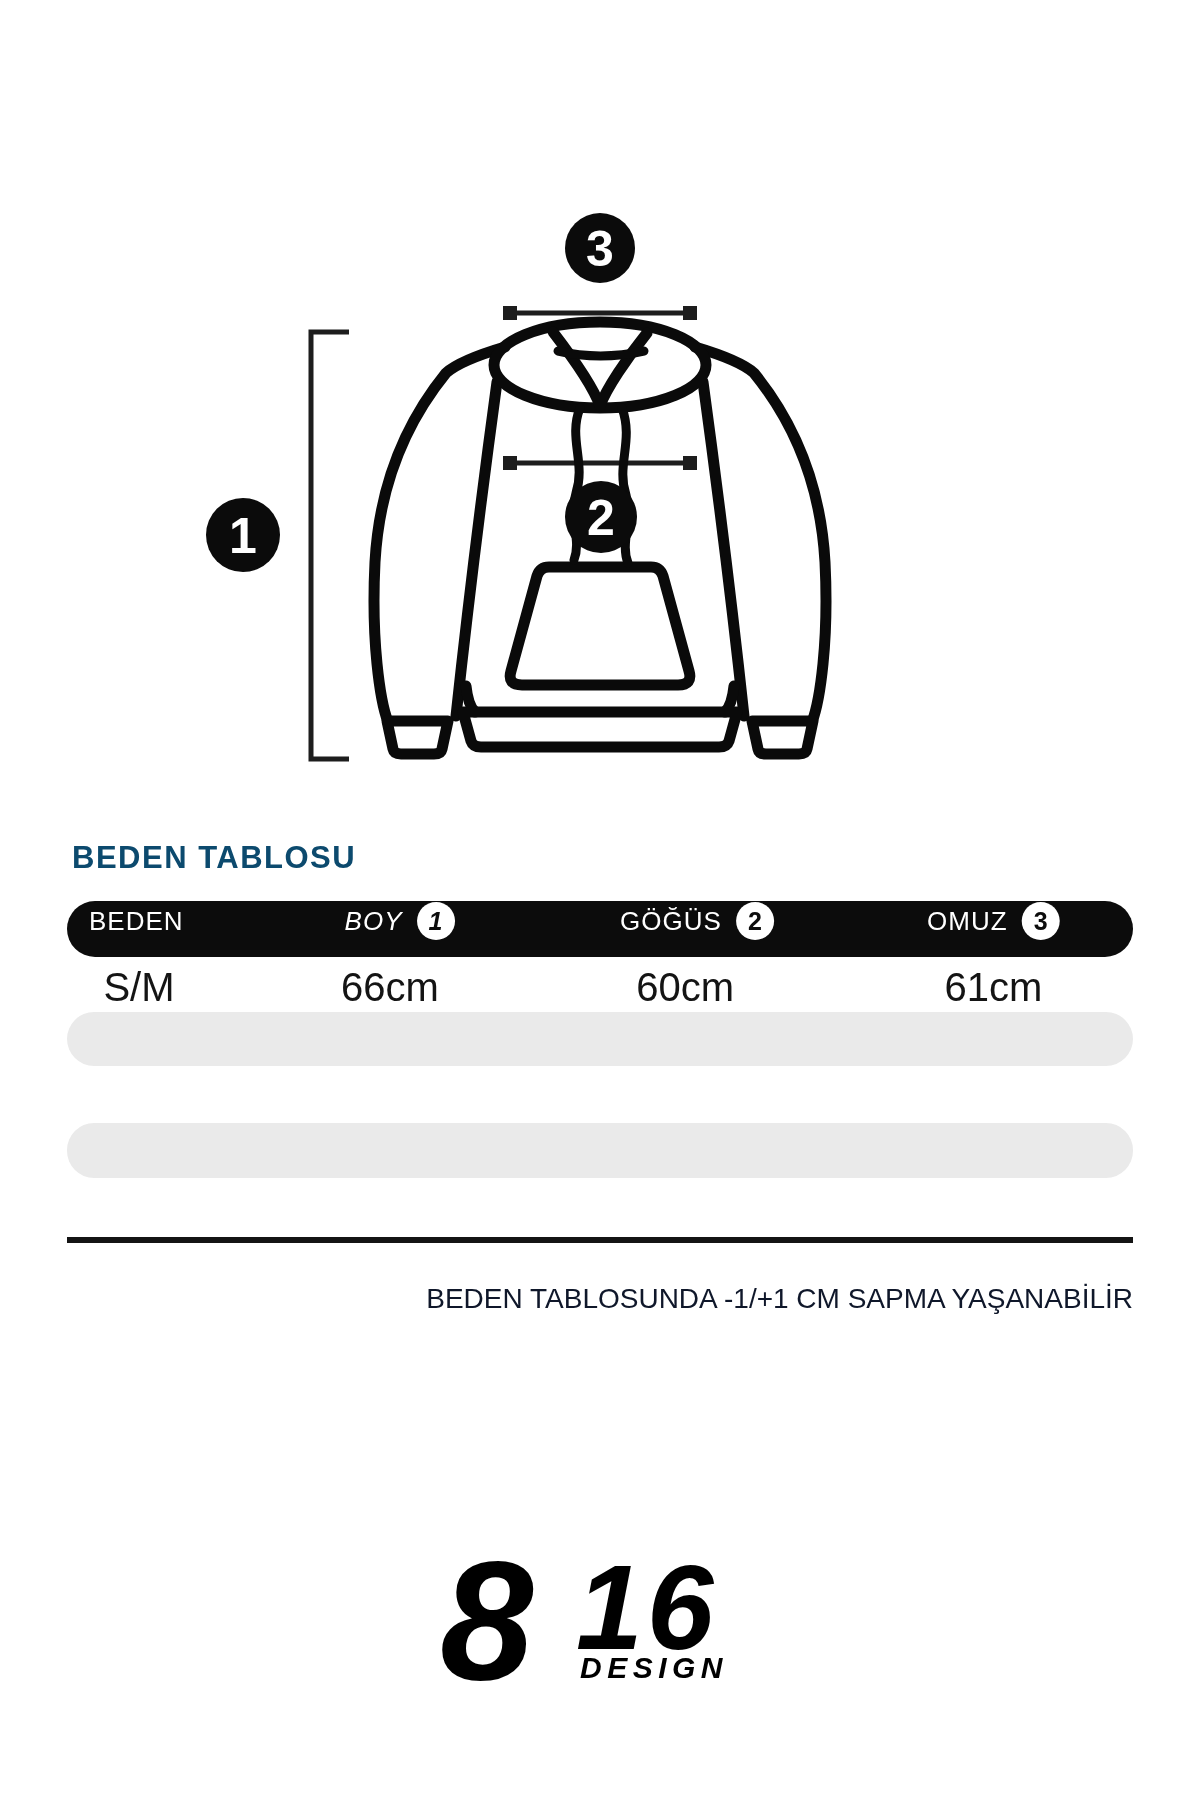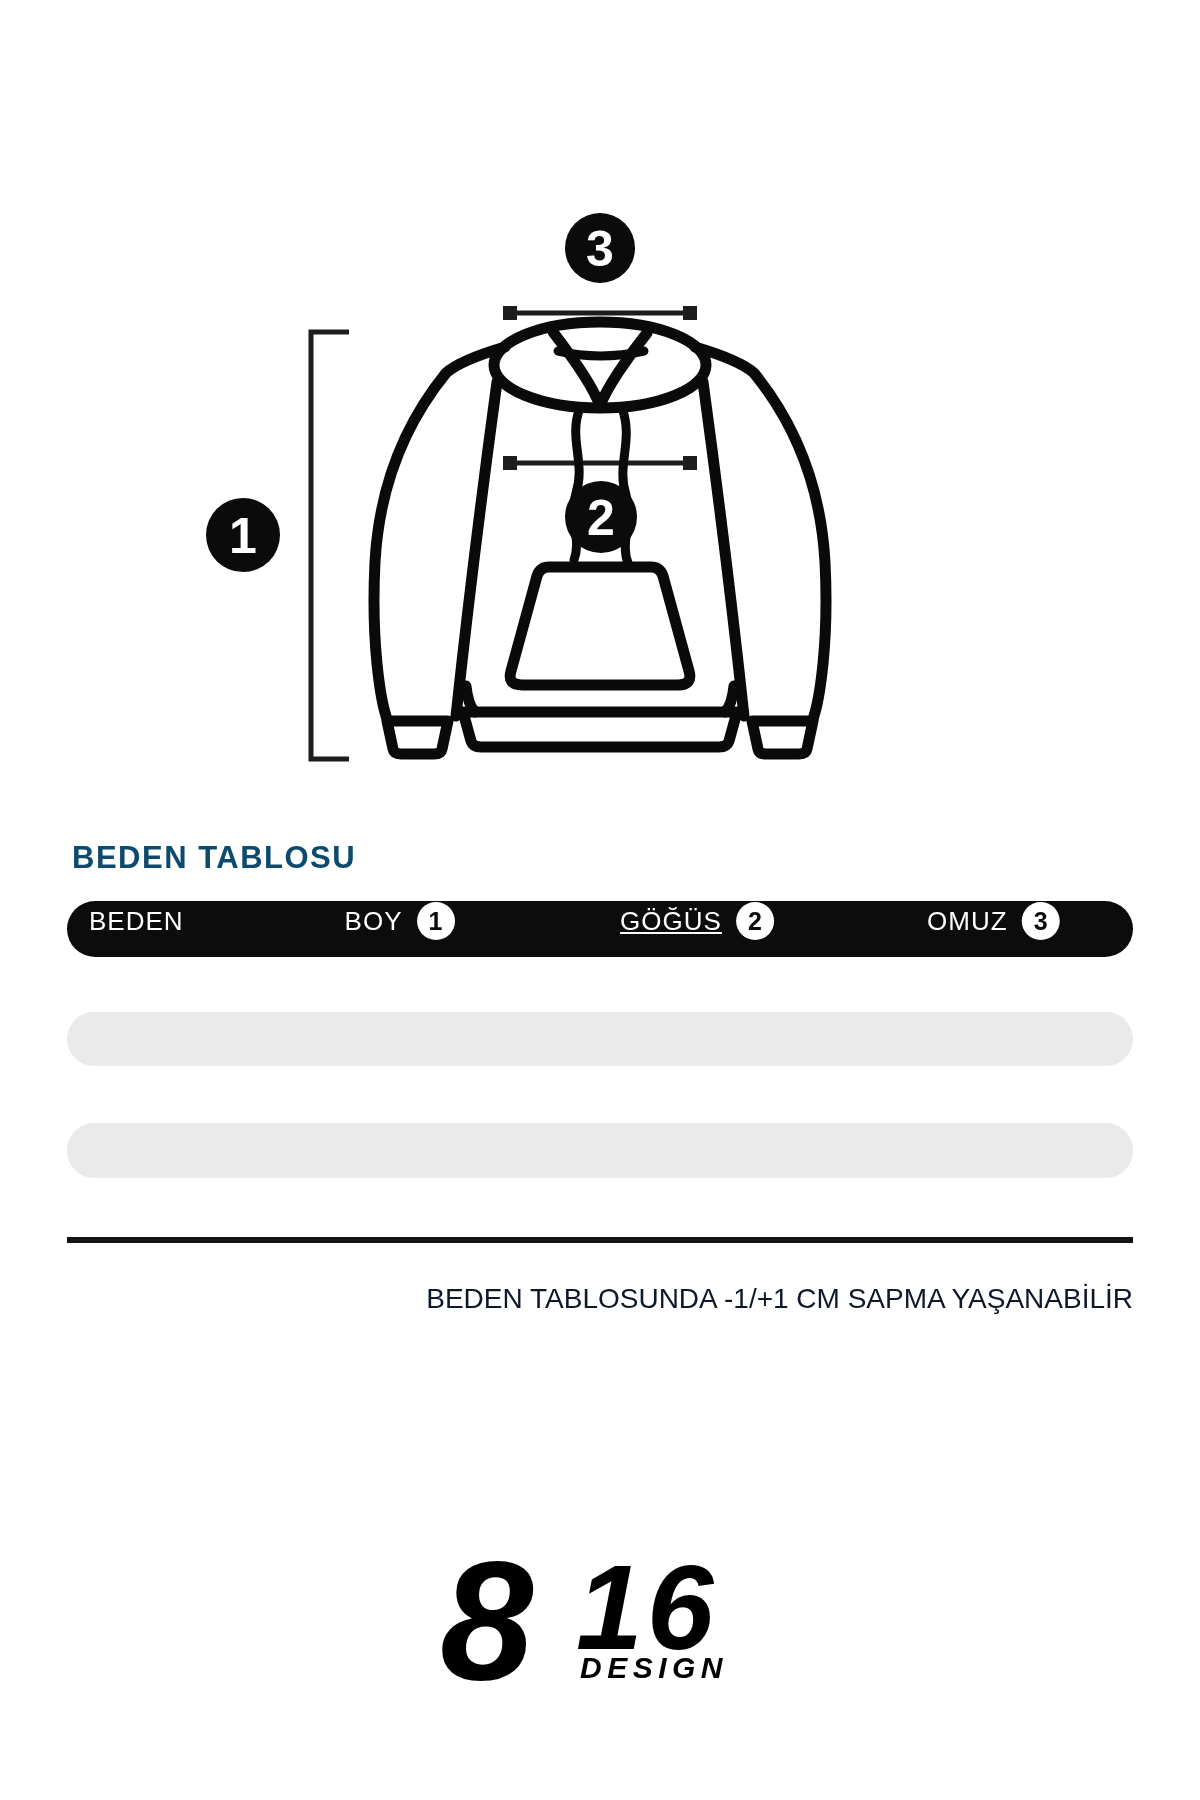--- a/index.html
+++ b/index.html
@@ -20,21 +20,21 @@
     letter-spacing:1.5px; color:#0c4a6e; white-space:nowrap;
   }
   .header-bar {
     position:absolute; left:67px; top:901px; width:1066px; height:56px;
     background:#0c0c0c; border-radius:28px;
   }
   .h-cell {
     position:absolute; top:0; height:40px; display:flex; align-items:center; gap:14px;
     transform:translateX(-50%); color:#ffffff; font-size:26px; letter-spacing:1px; white-space:nowrap;
   }
-  .h-cell.c0 { left:6.5%; } .h-cell.c1 { left:31.2%; } .h-cell.c2 { left:59.1%;text-decoration:underline; } .h-cell.c3 { left:86.9%; }
+  .h-cell.c0 { left:6.5%; } .h-cell.c1 { left:31.2%;font-style:italic; } .h-cell.c2 { left:59.1%; } .h-cell.c3 { left:86.9%; }
   .h-badge {
     width:38px; height:38px; border-radius:50%; background:#ffffff; color:#0c0c0c;
     font-weight:bold; font-size:25px; display:flex; align-items:center; justify-content:center; letter-spacing:0;
   }
   .data-row { position:absolute; left:67px; width:1066px; height:46px; }
   .row-1 { top:964px; } .row-2 { top:1075px; }
   .d-cell {
     position:absolute; top:0; transform:translateX(-50%); font-size:40px; line-height:46px;
     color:#141414; white-space:nowrap;
   }
@@ -129,20 +129,26 @@
     <div class="h-cell c2">
       <span>GÖĞÜS</span>
       <span class="h-badge">2</span>
     </div>
     <div class="h-cell c3">
       <span>OMUZ</span>
       <span class="h-badge">3</span>
     </div>
   </div>
 
+  <div class="data-row row-1">
+    <div class="d-cell c0">S/M</div>
+    <div class="d-cell c1">66cm</div>
+    <div class="d-cell c2">60cm</div>
+    <div class="d-cell c3">61cm</div>
+  </div>
   <div class="stripe stripe-1"></div>
 
   <div class="stripe stripe-2"></div>
 
   <div class="divider"></div>
 
   <div class="note">
     <div>BEDEN TABLOSUNDA -1/+1 CM SAPMA YAŞANABİLİR</div>
   </div>
 

